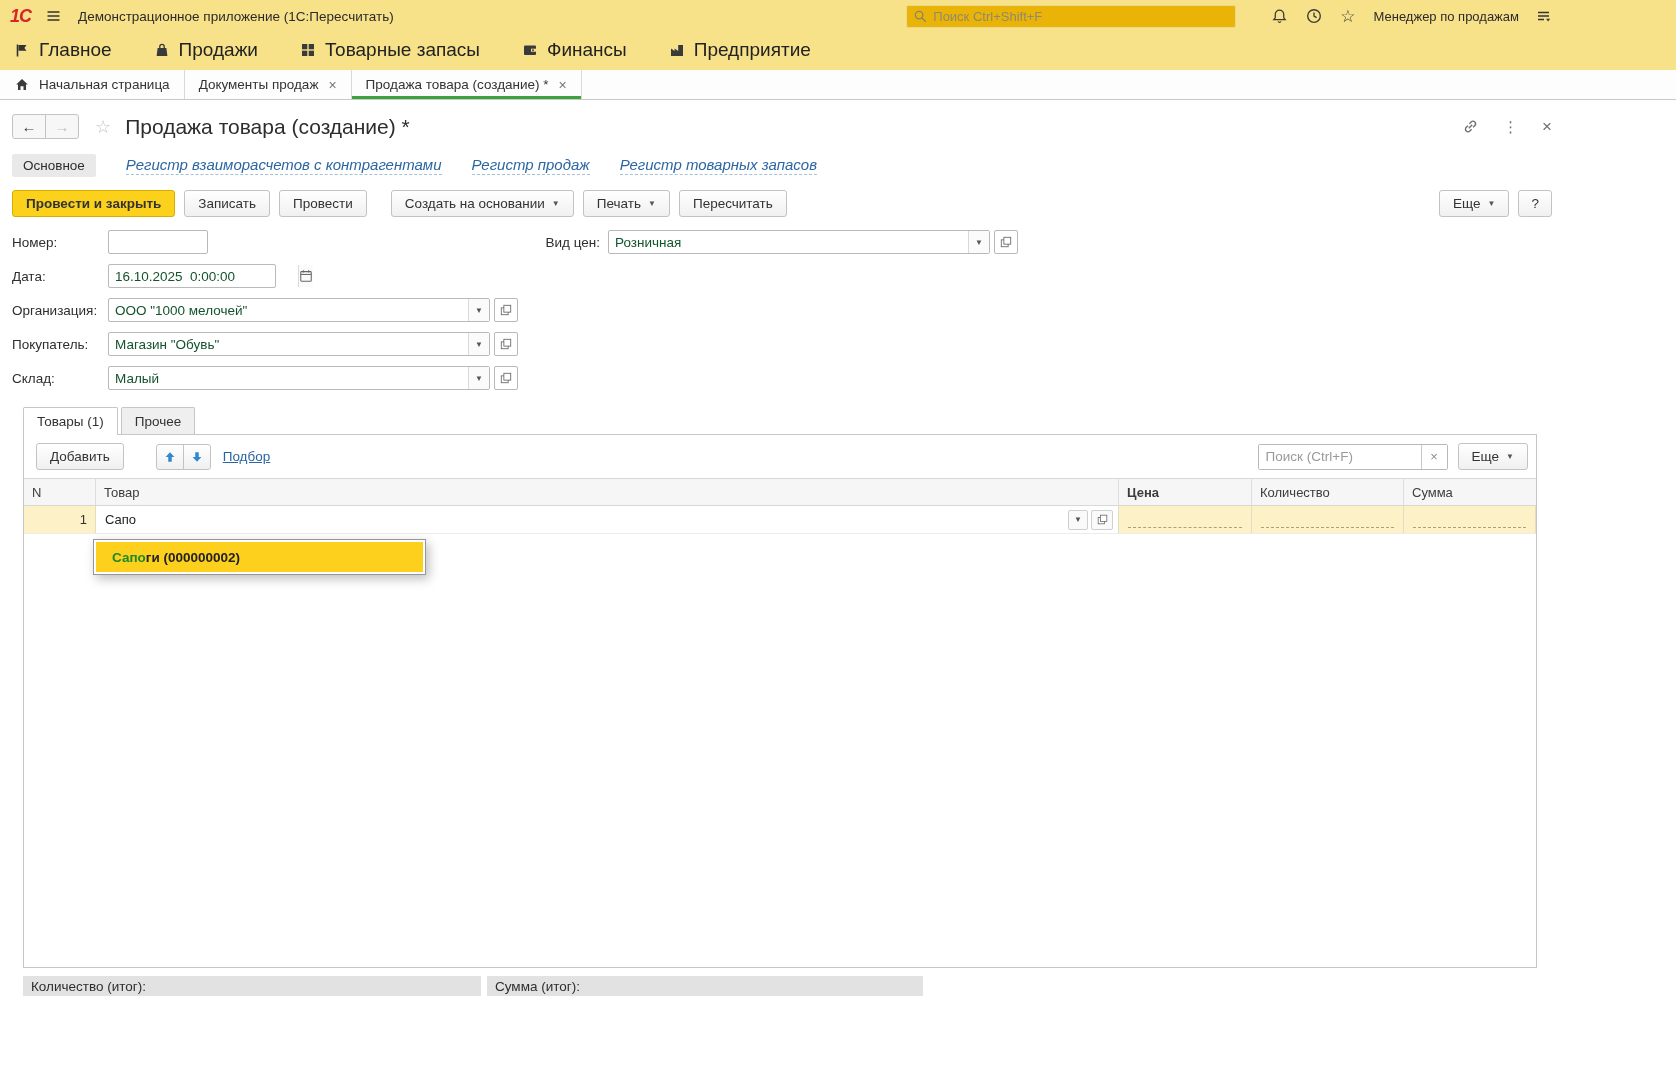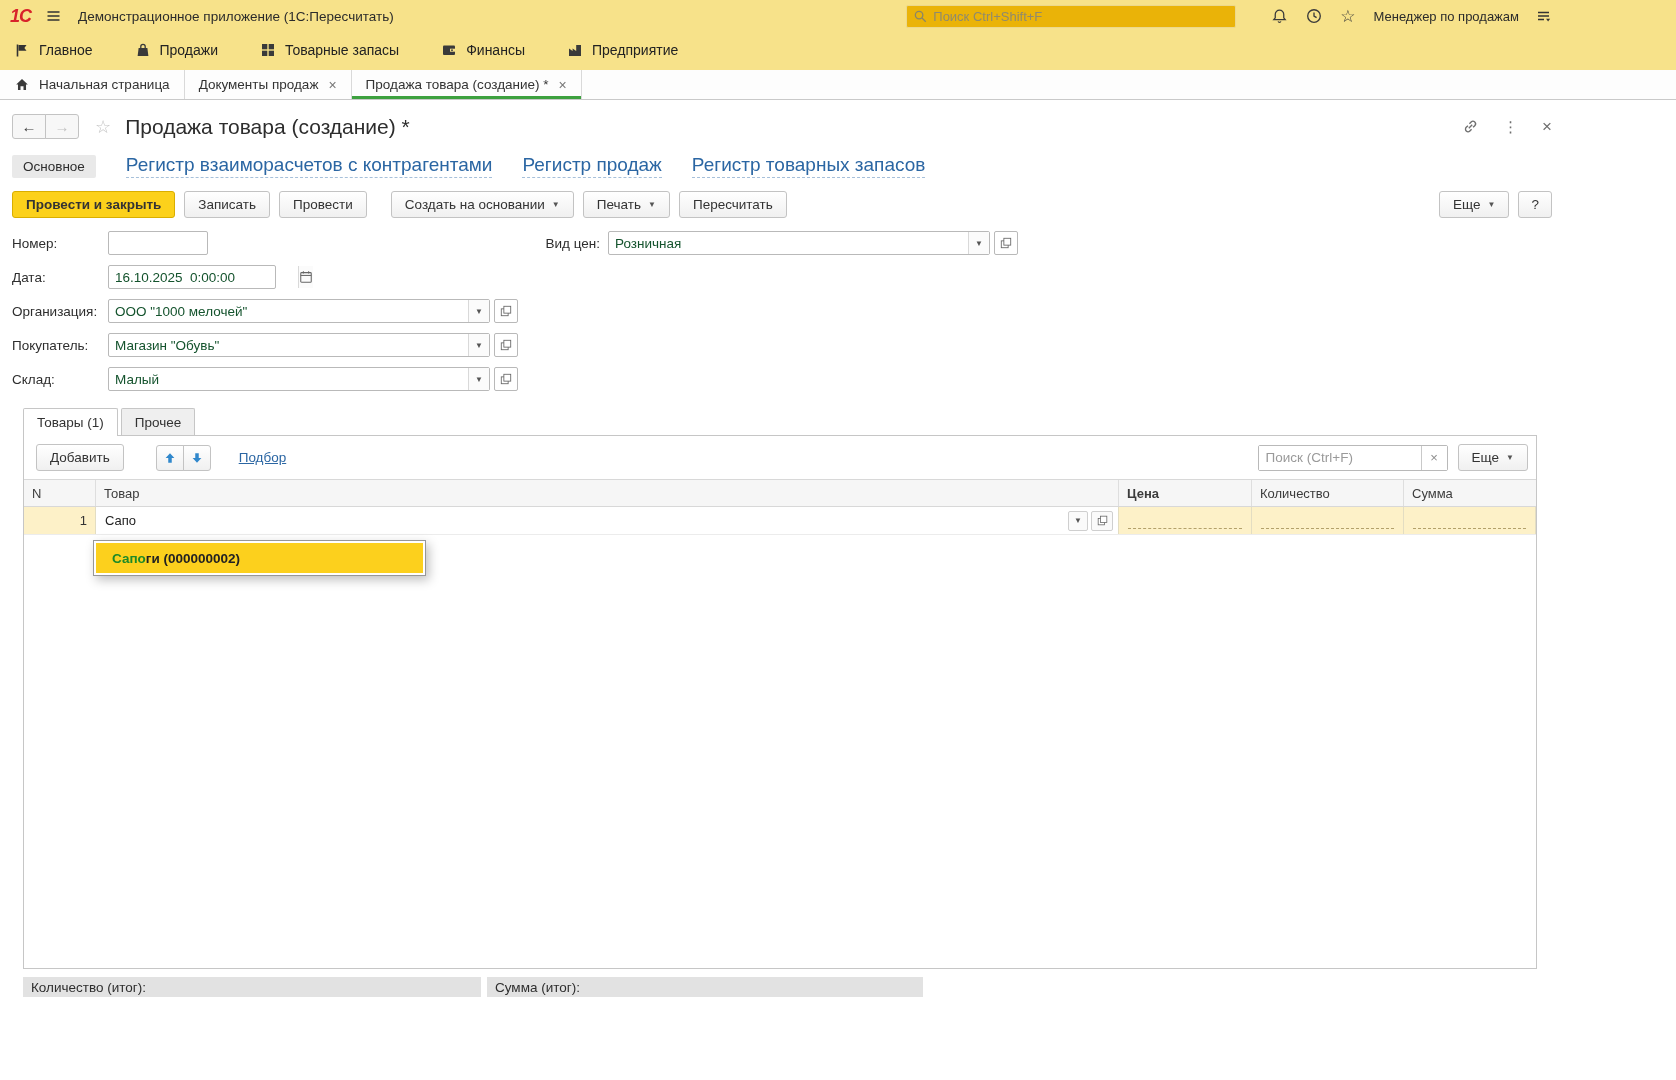--- a/index.html
+++ b/index.html
@@ -21,21 +21,21 @@
     font-family:inherit; font-size:13px; color:#333; margin-left:5px;}
   .top-search input::placeholder { color:#8f8a6d; }
   .top-ico { margin-left:17px; }
   .user-name { margin-left:18px; font-size:13px; color:#2b2b2b; }
   .user-menu { margin-left:16px; }
 
   
   .menubar { height:35px; background:#f7e28a; display:flex; align-items:center; padding:0 14px; }
   .menu-item { display:flex; align-items:center; margin-right:42px; cursor:pointer; }
   .menu-item .mi-icon { margin-right:9px; }
-  .menu-item .mi-label { font-size:14px; color:#222; }
+  .menu-item .mi-label { font-size:19px; color:#222; }
 
   
   .tabstrip { background:#f7e28a; padding-top:3px; }
   .tabstrip-inner { background:#fdfdfd; display:flex; border-bottom:1px solid #c9c9c9; height:30px; }
   .wtab { display:flex; align-items:center; padding:0 14px; border-right:1px solid #d9d9d9;
     font-size:13.5px; color:#333; cursor:pointer; }
   .wtab .home-ic { margin-right:9px; }
   .wtab .tab-close { margin-left:10px; color:#777; font-size:14px; }
   .wtab.active { box-shadow:inset 0 -3px 0 #3da13f; }
 
@@ -48,21 +48,21 @@
   .navbtn.fwd  { border-radius:0 3px 3px 0; margin-left:-1px; color:#c2c2c2; }
   .fav-star { color:#c4c4c4; font-size:18px; margin:0 10px 0 16px; }
   .page-title { font-size:21px; color:#2d2d2d; margin-left:4px; white-space:nowrap; }
   .head-icons { margin-left:auto; display:flex; align-items:center; gap:24px; color:#6f6f6f; }
   .dots-v { font-size:15px; color:#6f6f6f; }
   .form-close { font-size:17px; color:#6f6f6f; }
 
   
   .subnav { display:flex; align-items:center; gap:30px; padding:15px 124px 0 12px; }
   .chip { background:#e9e9e9; padding:4px 11px; border-radius:2px; color:#2e2e2e; font-size:13.5px;}
-  .navlink { color:#2b66a3; font-size:19px; border-bottom:1px dashed #a7c0da; padding-bottom:1px; cursor:pointer;}
+  .navlink { color:#2b66a3; font-size:15px; border-bottom:1px dashed #a7c0da; padding-bottom:1px; cursor:pointer;font-style:italic;}
 
   
   .actions { display:flex; align-items:center; padding:13px 124px 0 12px; }
   .btn { height:27px; padding:0 13px; display:inline-flex; align-items:center; gap:7px;
     background:linear-gradient(#ffffff,#f0f0f0); border:1px solid #c3c3c3; border-radius:3px;
     font-size:13.5px; color:#333; cursor:pointer; white-space:nowrap; }
   .btn + .btn { margin-left:9px; }
   .btn.primary { background:#fcd11b; border-color:#d9ae00; font-weight:700; }
   .btn.gap-left { margin-left:24px; }
   .caret { font-size:8px; color:#555; }
@@ -100,21 +100,21 @@
 
   
   .panel { margin-left:23px; width:1514px; height:534px; border:1px solid #c6c6c6;
     background:#fff; position:relative; display:flex; flex-direction:column; }
   .gridbar { display:flex; align-items:center; padding:8px 8px 8px 12px; }
   .pairbtn { display:flex; margin-left:32px; }
   .sqbtn { width:28px; height:26px; border:1px solid #c3c3c3; background:linear-gradient(#fff,#f0f0f0);
     display:flex; align-items:center; justify-content:center; cursor:pointer; }
   .sqbtn.up { border-radius:3px 0 0 3px; }
   .sqbtn.down { border-radius:0 3px 3px 0; margin-left:-1px; }
-  .picklink { margin-left:28px; color:#2b66a3; text-decoration:underline; font-size:13.5px; cursor:pointer;}
+  .picklink { margin-left:12px; color:#2b66a3; text-decoration:underline; font-size:13.5px; cursor:pointer;}
   .grid-spacer { flex:1; }
   .searchwrap { display:flex; height:26px; border:1px solid #b9b9b9; border-radius:2px; background:#fff;}
   .searchwrap input { width:162px; border:none; outline:none; padding:0 7px;
     font-family:inherit; font-size:13.5px; color:#333; }
   .searchwrap input::placeholder { color:#9a9a9a; }
   .searchwrap .clear { width:26px; border-left:1px solid #c9c9c9; display:flex; align-items:center;
     justify-content:center; color:#8d8d8d; font-size:13px; cursor:pointer; background:#fff;}
   .gridbar .btn.more { margin-left:10px; }
 
   .ghead { display:flex; height:28px; background:#f6f6f6; border-top:1px solid #d8d8d8;

